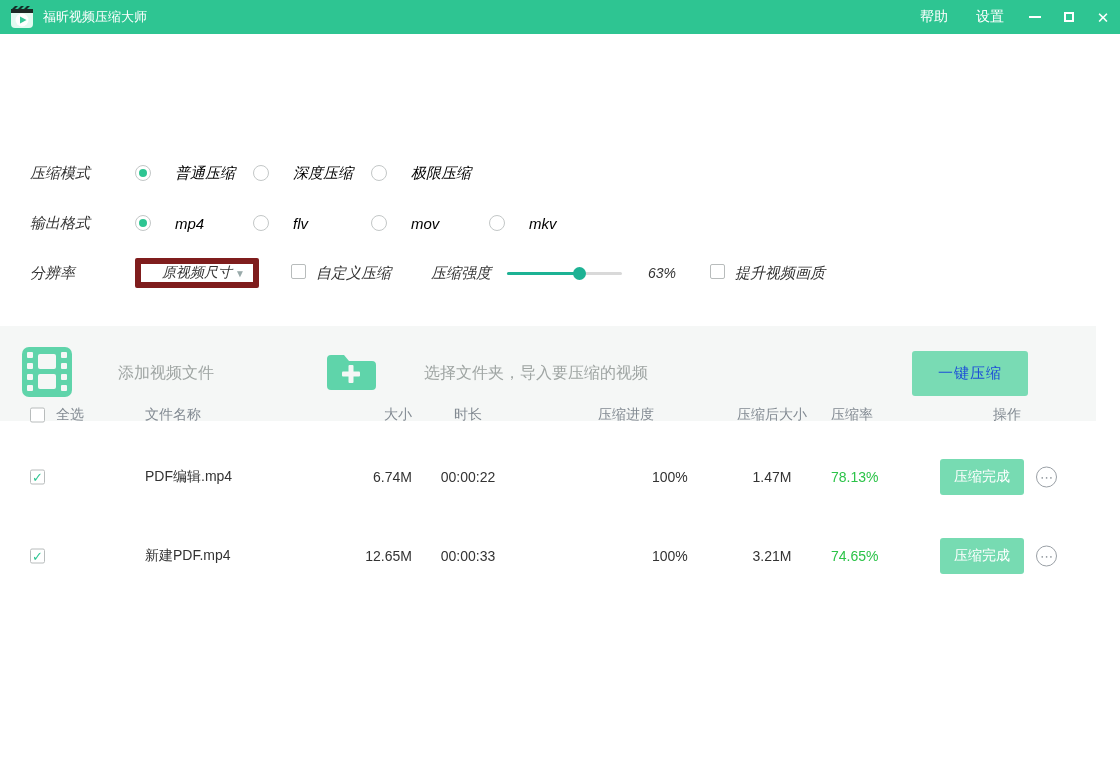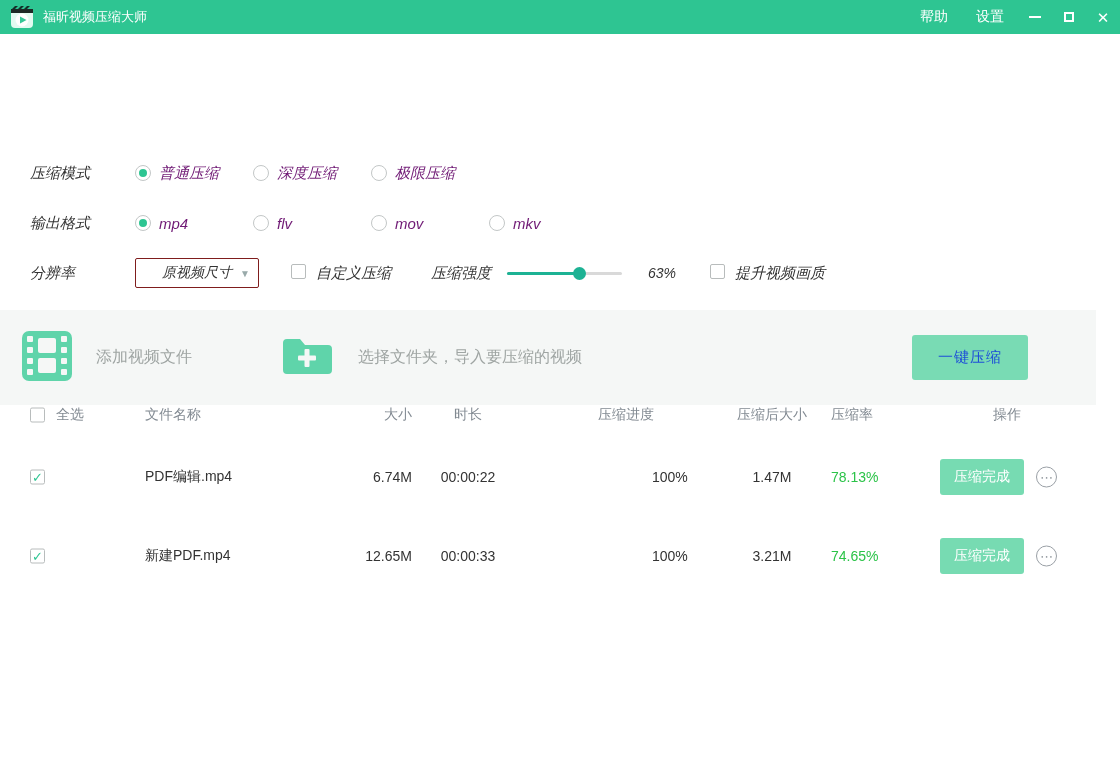--- a/index.html
+++ b/index.html
@@ -30,38 +30,38 @@
   .tab-icon { height:40px; display:flex; align-items:center; justify-content:center; margin-bottom:9px; }
   .tab-label { color:#fff; font-size:15px; font-weight:bold; letter-spacing:1px; }
 
   
   .settings { position:absolute; top:140px; left:0; width:1120px; height:175px; background:#fff; padding-top:8px; }
   .set-row { display:flex; align-items:center; height:50px; padding-left:30px;font-style:italic; }
   .set-label { width:105px; font-size:15px; color:#333; }
   .radio-opt { display:flex; align-items:center; width:118px; cursor:default; }
   .radio { width:16px; height:16px; border-radius:50%; border:1px solid #c3c7c7; background:#fff; position:relative; flex:0 0 auto; }
   .radio.on::after { content:""; position:absolute; left:3px; top:3px; width:8px; height:8px; border-radius:50%; background:#2EC592; }
-  .radio-text { margin-left:8px; font-size:15px; color:#701a75; }
-  .dropdown { width:124px; height:30px; border:1px solid #7f1d1d; border-radius:2px; background:#fff;
+  .radio-text { margin-left:24px; font-size:15px; color:#000000; }
+  .dropdown { width:124px; height:30px; border:6px solid #7f1d1d; border-radius:2px; background:#fff;
     display:flex; align-items:center; justify-content:center; position:relative; font-size:14px; color:#333; }
   .dropdown .caret { position:absolute; right:8px; top:50%; transform:translateY(-50%); font-size:10px; color:#9aa; }
   .checkbox { width:15px; height:15px; border:1px solid #b8bcbc; border-radius:2px; background:#fff;
     display:flex; align-items:center; justify-content:center; flex:0 0 auto; }
   .checkbox.checked { color:#2EC592; font-weight:bold; font-size:13px; }
   .chk-opt { display:flex; align-items:flex-start; }
   .chk-text { margin-left:10px; font-size:15px; color:#333; }
   .strength-label { margin-left:40px; font-size:15px; color:#333; }
   .slider { position:relative; width:115px; height:3px; background:#d9d9d9; border-radius:2px; margin-left:16px; }
   .slider-fill { position:absolute; left:0; top:0; height:3px; background:#1DB294; border-radius:2px; }
   .slider-thumb { position:absolute; top:-5px; width:13px; height:13px; border-radius:50%; background:#1DB294; }
   .strength-value { margin-left:26px; font-size:14px; color:#333; width:40px; }
 
   
-  .import-band { position:absolute; top:310px; left:0; width:1096px; height:95px; background:#F5F7F6;
-    display:flex; align-items:center; padding-left:22px; }
+  .import-band { position:absolute; top:326px; left:0; width:1096px; height:95px; background:#F5F7F6;
+    display:flex; align-items:center; padding-left:22px;gap:22px; }
   .import-icon { display:flex; align-items:center; }
   .import-text { font-size:16px; color:#9FA5A3; margin-left:24px; }
   .folder-wrap { margin-left:88px; }
   .compress-all-btn { margin-left:auto; margin-right:68px; width:116px; height:45px; background:#79DBB4;
     border:none; border-radius:3px; color:#1d4ed8; font-size:15px; font-family:inherit; letter-spacing:1px; }
 
   
   .file-table { position:absolute; top:392px; left:0; width:1088px; }
   .t-row { position:relative; width:1120px; }
   .t-head { height:45px; }

